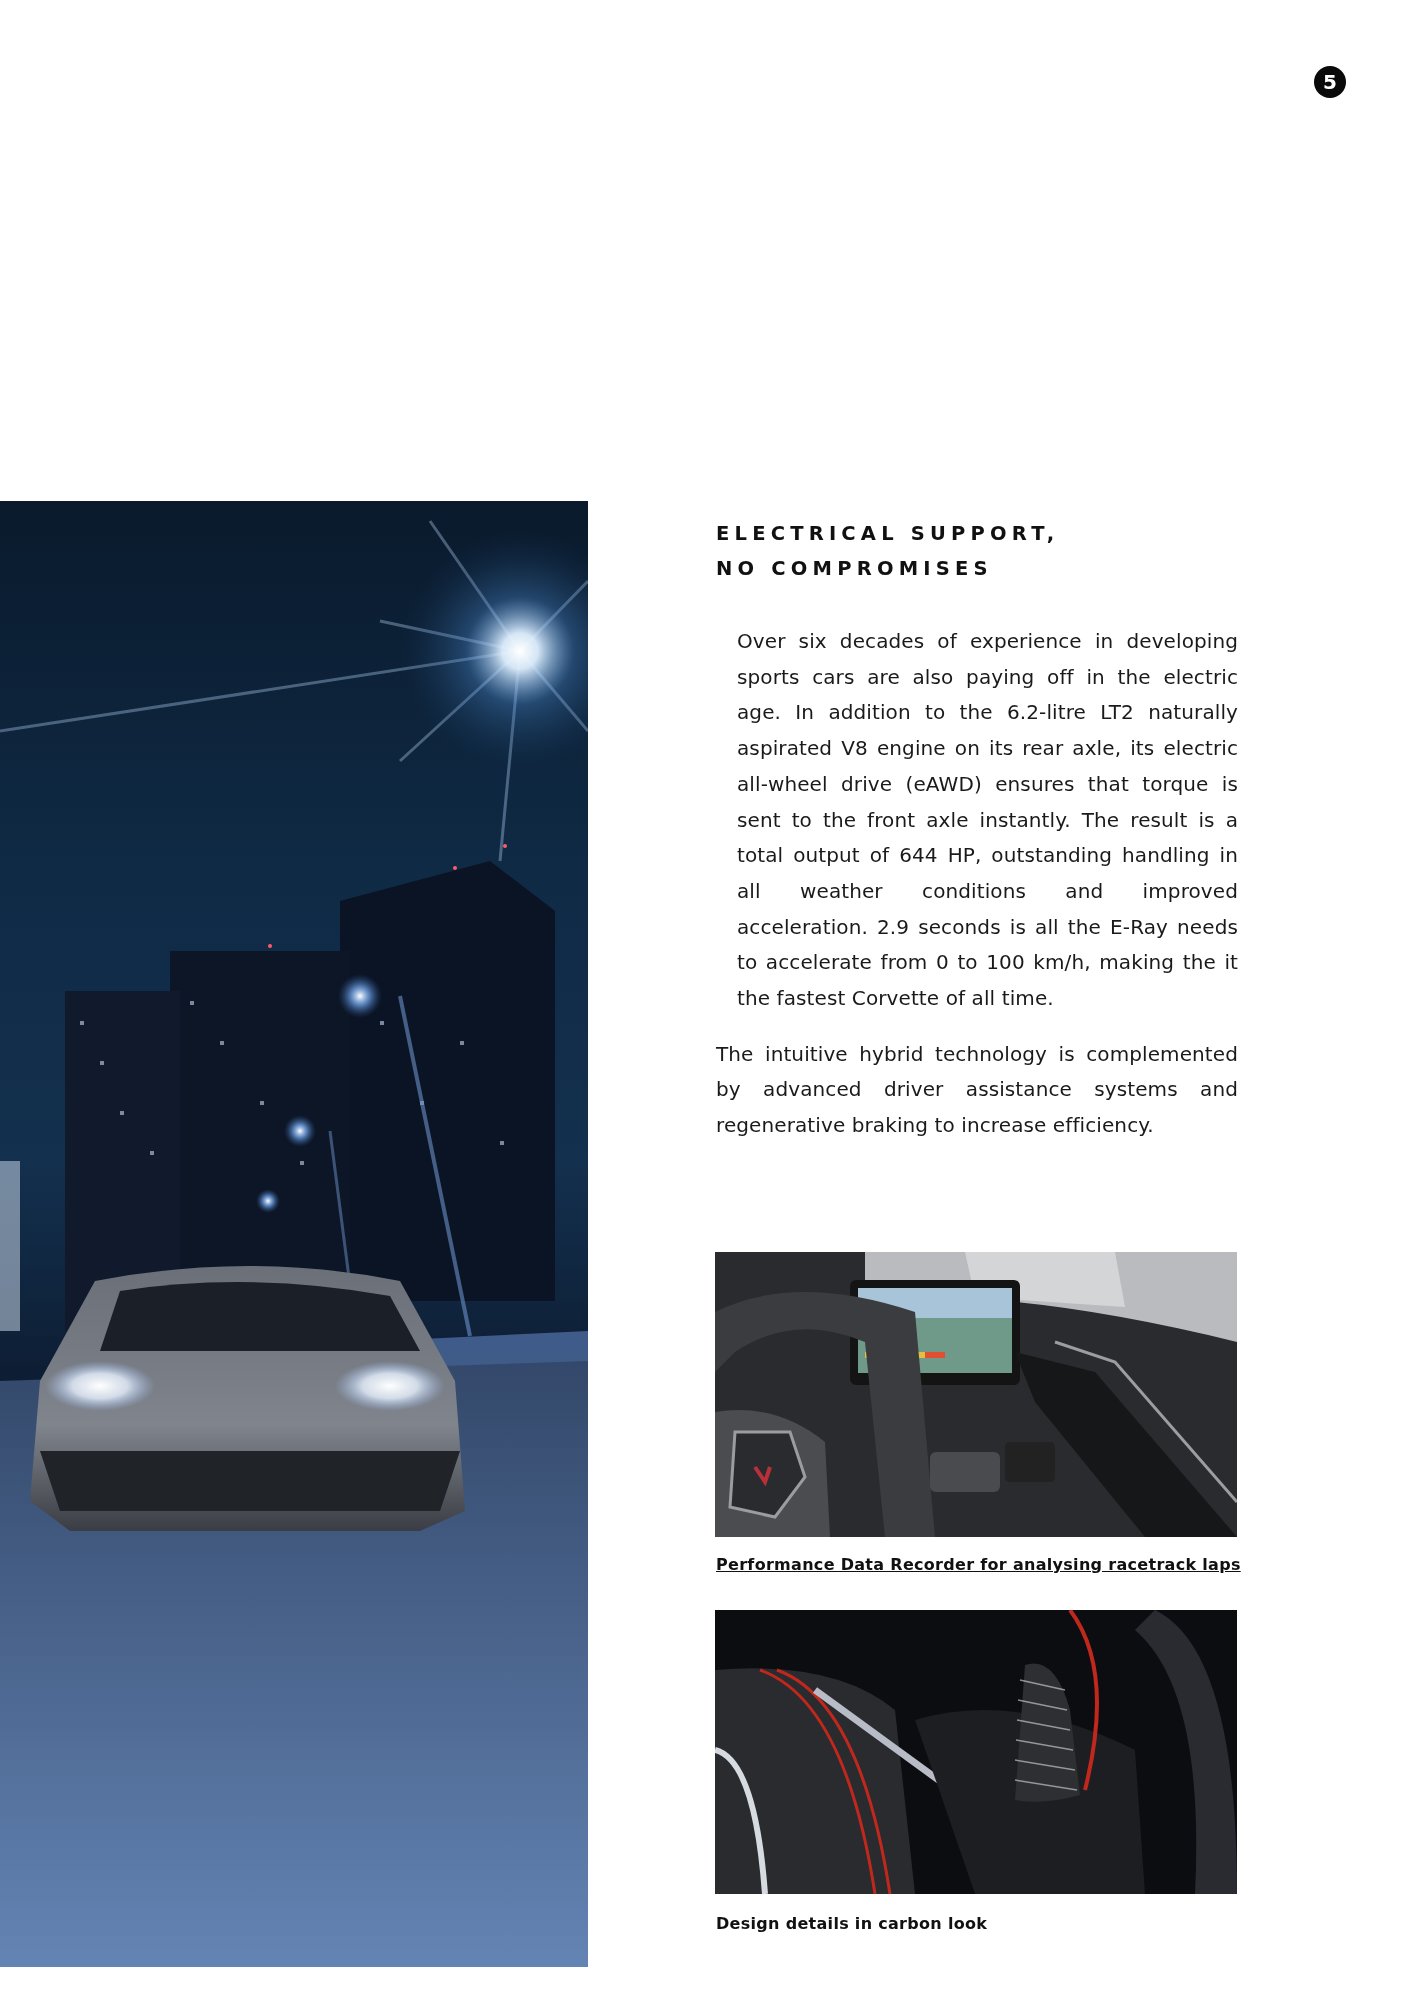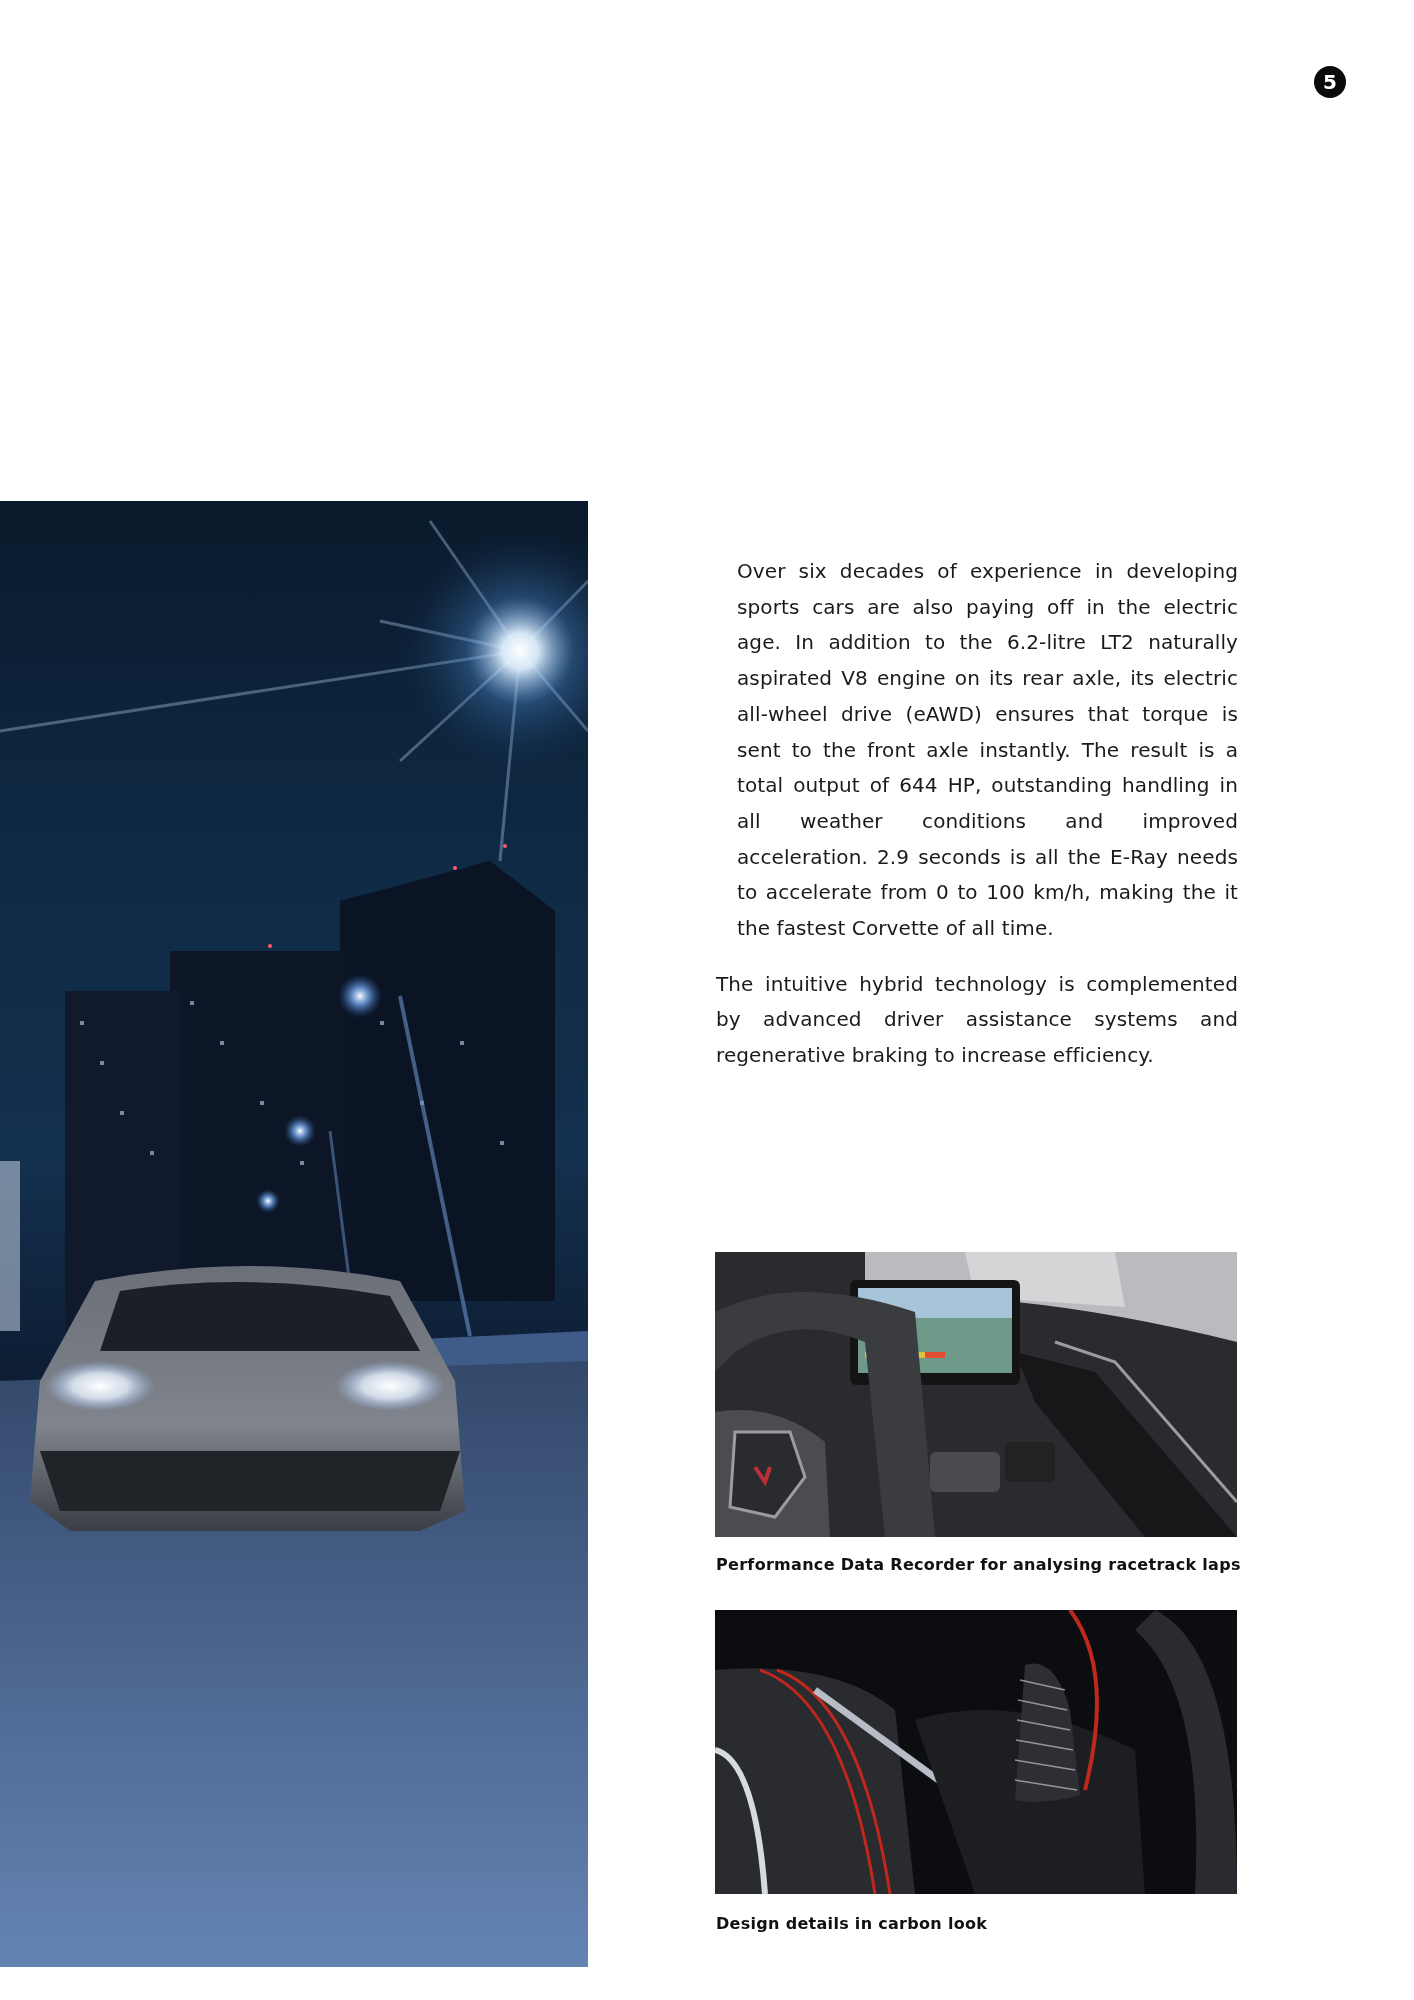--- a/index.html
+++ b/index.html
@@ -11,21 +11,21 @@
   .article { position:absolute; left:716px; top:516px; width:522px; }
   .heading { font-family:"DejaVu Sans", sans-serif; font-weight:bold; font-size:19.5px; letter-spacing:5.2px; line-height:35px; margin:0; color:#111; }
   .body-text { font-family:"DejaVu Sans", sans-serif; font-size:20px; line-height:35.7px; text-align:justify; margin:0; color:#1a1a1a; hyphens:manual; letter-spacing:0.1px; }
   .p1 { margin-top:38px;margin-left:21px; }
   .p2 { margin-top:20px; }
   .photo { position:absolute; left:715px; width:522px; overflow:hidden; }
   .photo svg { display:block; width:522px; }
   .photo-1 { top:1252px; height:285px; }
   .photo-2 { top:1610px; height:284px; }
   .caption { position:absolute; left:716px; font-family:"DejaVu Sans", sans-serif; font-weight:bold; font-size:16px; color:#111; letter-spacing:0.3px; }
-  .caption-1 { top:1555px; }
+  .caption-1 { top:1555px;text-decoration:underline; }
   .caption-2 { top:1914px; }
 </style>
 </head>
 <body>
 
 <div class="page-badge">
   <span>5</span>
 </div>
 
 <div class="hero" title="Grey Corvette E-Ray driving at night on a bridge with city skyline and street lights">
@@ -105,20 +105,24 @@
 
     <path d="M95 780 Q250 750 400 780 L455 880 L465 1010 L420 1030 L70 1030 L30 1000 L40 880 Z" fill="url(#car)"></path>
     <path d="M120 790 Q250 770 390 795 L420 850 L100 850 Z" fill="#1a1f28"></path>
     <path d="M40 950 L460 950 L440 1010 L60 1010 Z" fill="#202328"></path>
     <ellipse cx="100" cy="885" rx="55" ry="25" fill="url(#head)"></ellipse>
     <ellipse cx="390" cy="885" rx="55" ry="25" fill="url(#head)"></ellipse>
   </svg>
 </div>
 
 <div class="article">
+  <h2 class="heading">
+    <span>ELECTRICAL SUPPORT,</span><br>
+    <span>NO COMPROMISES</span>
+  </h2>
   <p class="body-text p1">Over six decades of experience in developing sports cars are also paying off in the electric age. In addition to the 6.2-litre LT2 naturally aspirated V8 engine on its rear axle, its electric all-wheel drive (eAWD) ensures that torque is sent to the front axle instantly. The result is a total output of 644 HP, outstanding handling in all weather condi­tions and improved acceleration. 2.9 seconds is all the E-Ray needs to accelerate from 0 to 100 km/h, making the it the fastest Corvette of all time.</p>
   <p class="body-text p2">The intuitive hybrid technology is complemented by advanced driver assistance systems and regenera­tive braking to increase efficiency.</p>
 </div>
 
 <div class="photo photo-1" title="Corvette cockpit with steering wheel and centre display showing racetrack data">
   <svg viewBox="0 0 522 285" preserveAspectRatio="none">
     <rect width="522" height="285" fill="#2a2b2e"></rect>
     <path d="M150 0 L522 0 L522 90 Q400 60 300 50 L150 40 Z" fill="#b9bbbe"></path>
     <path d="M250 0 L400 0 L410 55 L260 45 Z" fill="#d4d5d6"></path>
     <rect x="135" y="28" width="170" height="105" rx="6" fill="#141414"></rect>

